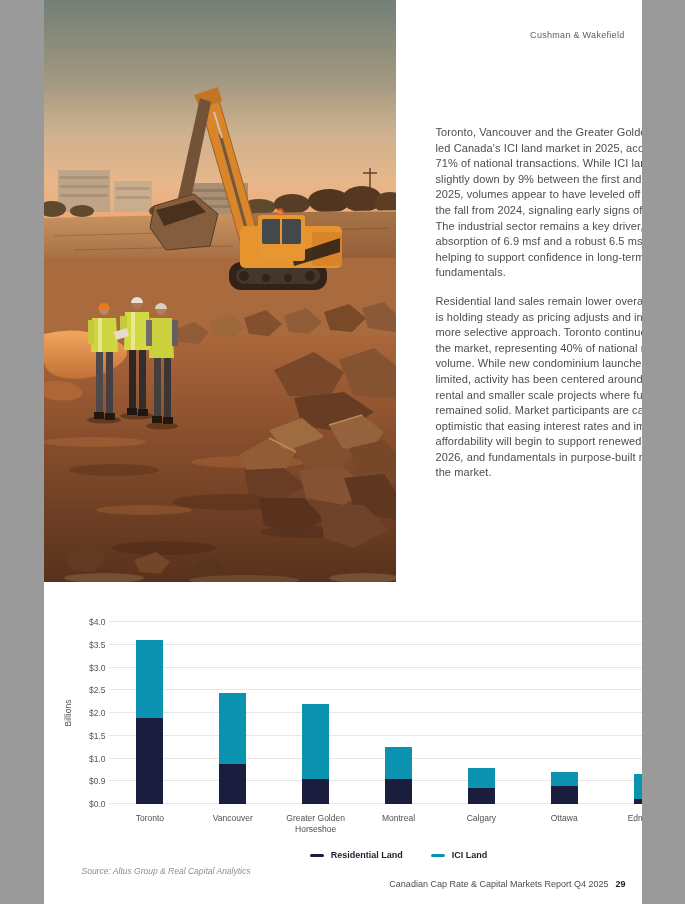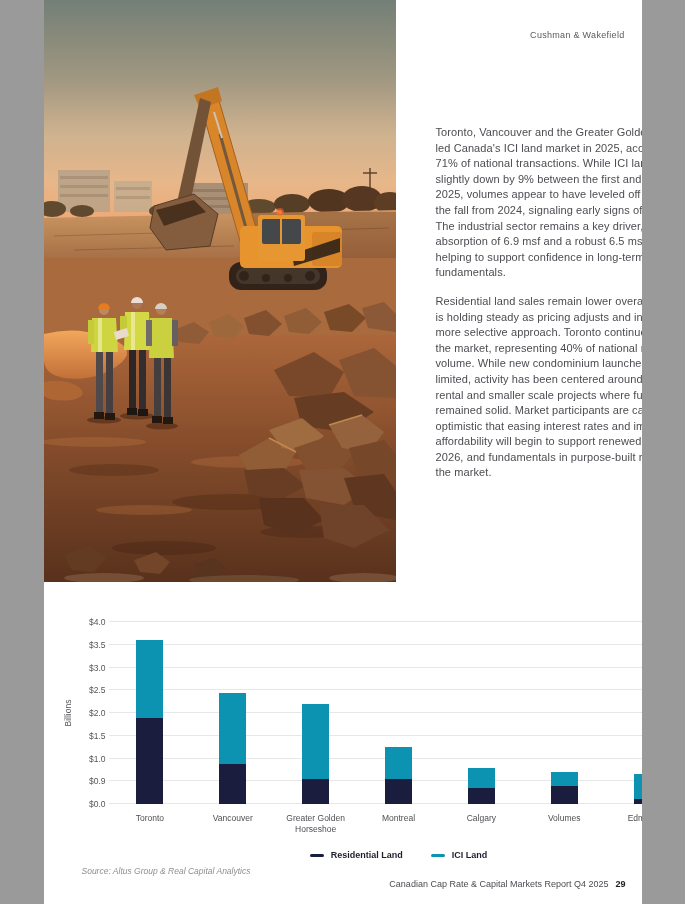--- a/index.html
+++ b/index.html
@@ -325,21 +325,21 @@
           </div>
         </div>
     </div>
     <div class="xlabels">
         <div class="xlabel">Toronto</div>
         <div class="xlabel">Vancouver</div>
         <div class="xlabel">Greater Golden
 Horseshoe</div>
         <div class="xlabel">Montreal</div>
         <div class="xlabel">Calgary</div>
-        <div class="xlabel">Volumes</div>
+        <div class="xlabel">Ottawa</div>
         <div class="xlabel">Edmonton</div>
       </div>
     <div class="legend">
         <div class="legend-item">
           <span class="legend-dash" style="background: rgb(27, 29, 63);"></span>
           <span>Residential Land</span>
         </div>
         <div class="legend-item">
           <span class="legend-dash" style="background: rgb(13, 147, 178);"></span>
           <span>ICI Land</span>

